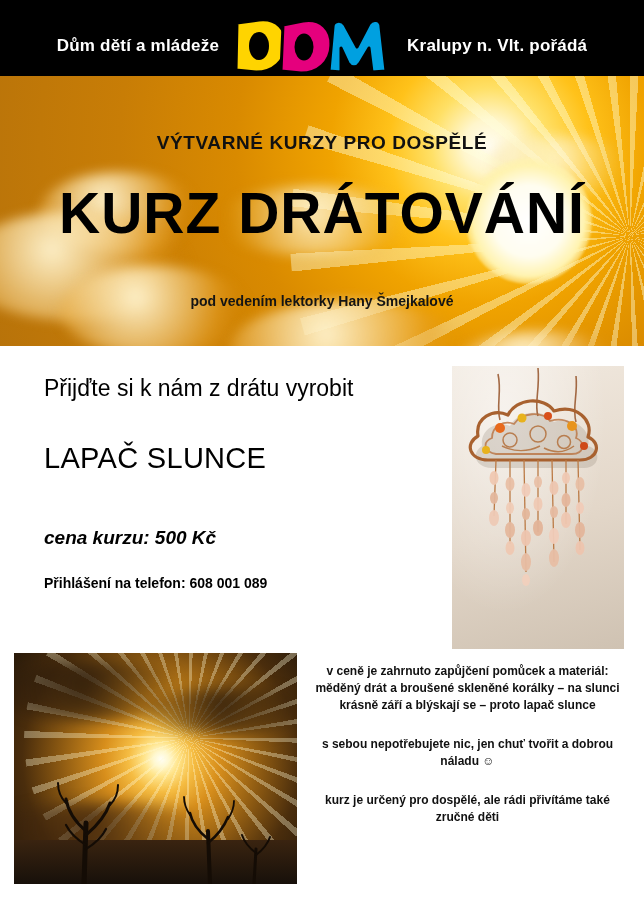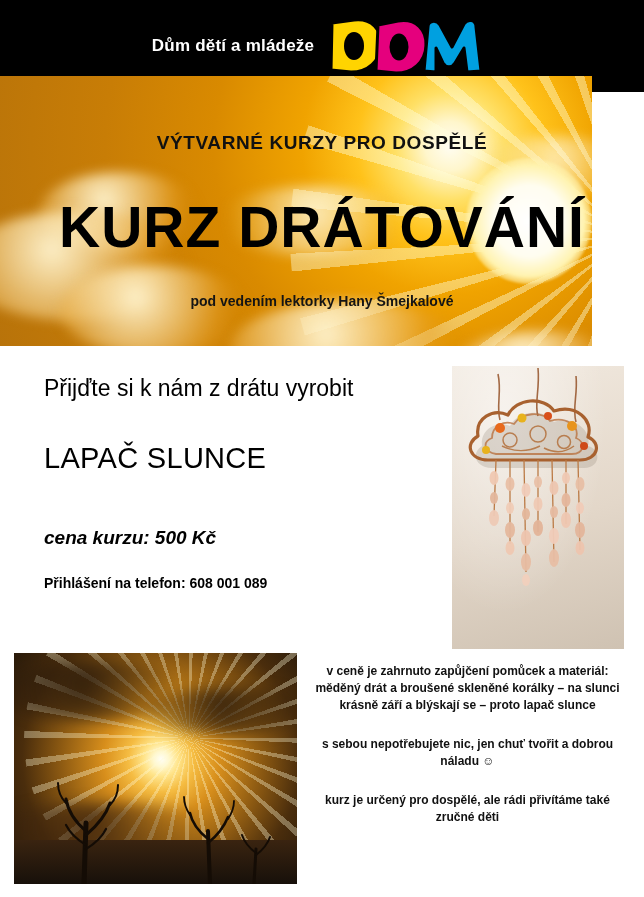--- a/index.html
+++ b/index.html
@@ -43,21 +43,21 @@
     display: flex;
     align-items: center;
     justify-content: center;
   }
   .ddm-logo svg { display: block; }
 
   
   .sky {
     position: absolute;
     top: 76px; left: 0;
-    width: 592px;
+    width: 644px;
     height: 270px;
     overflow: hidden;
     background:
       radial-gradient(circle at 76% 26%, #fffdf2 0%, #fff6cc 5%, #ffe066 11%, #ffc21a 19%, #f0a300 30%, #d98a00 48%, #c87d06 70%, #b8730a 100%);
   }
   .sky-rays {
     position: absolute;
     top: -180px; left: 290px;
     width: 680px; height: 680px;
     background: repeating-conic-gradient(from 0deg at 50% 50%,
@@ -93,21 +93,21 @@
     position: absolute;
     top: 56px; left: 0; width: 644px;
     text-align: center;
     font-size: 19px;
     font-weight: bold;
     letter-spacing: 0.6px;
     color: #111111;
   }
   .main-title {
     position: absolute;
-    top: 118px; left: 0; width: 644px;
+    top: 104px; left: 0; width: 644px;
     text-align: center;
     font-size: 57px;
     font-weight: bold;
     letter-spacing: 1px;
     color: #000000;
     white-space: nowrap;
   }
   .lector {
     position: absolute;
     top: 217px; left: 0; width: 644px;
@@ -250,20 +250,21 @@
         <ellipse cx="75" cy="32" rx="9.5" ry="13.5" fill="#000"></ellipse>
       </g>
 
       <g>
         <path d="M100 56 L104 12 C104 6 112 4 116 10 L128 32 L140 9 C144 3 152 5 152 12 L157 56
                  L143 57 L140 33 L131 48 C128 53 122 53 119 48 L112 33 L112 57 Z" fill="#00a0e0" stroke="#000" stroke-width="3" stroke-linejoin="round"></path>
       </g>
     </svg>
   </span>
 
+  <span class="header-text">Kralupy n. Vlt. pořádá</span>
 </div>
 
 <div class="sky">
   <div class="sky-rays"></div>
   <div class="cloud c3"></div>
   <div class="cloud c5"></div>
   <div class="cloud c1"></div>
   <div class="cloud c2"></div>
   <div class="cloud c4"></div>
   <div class="cloud c6"></div>

